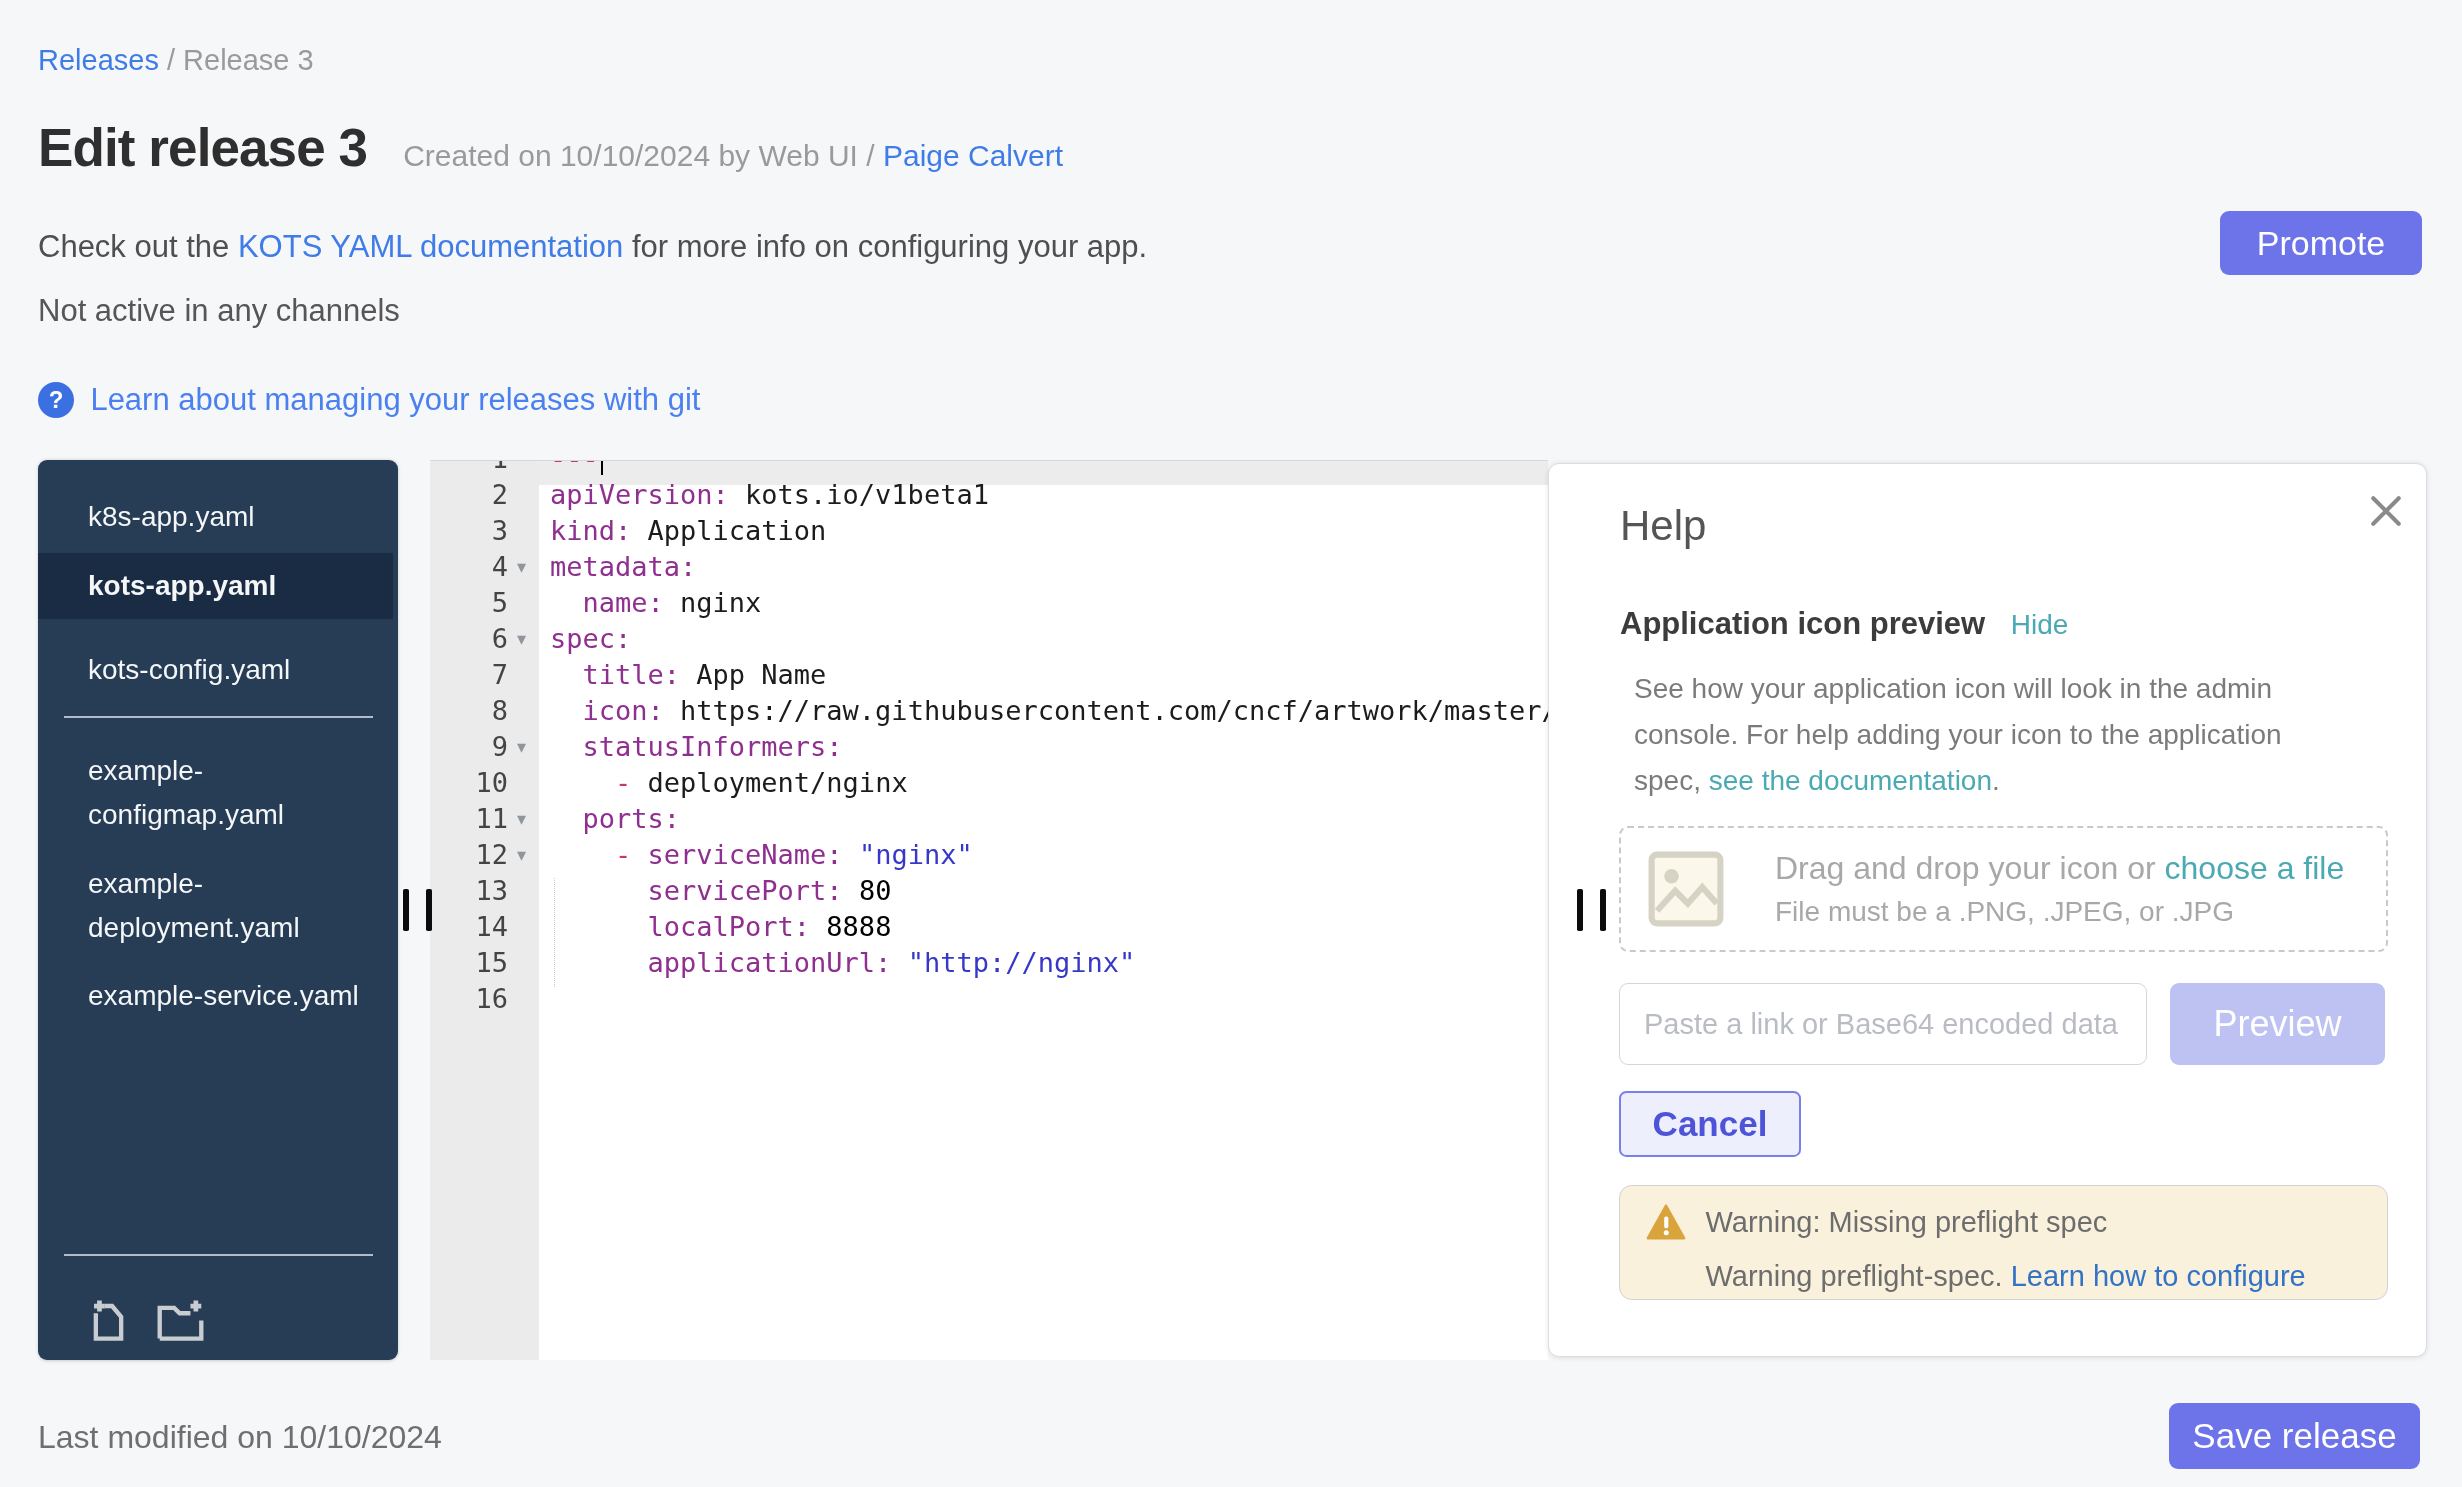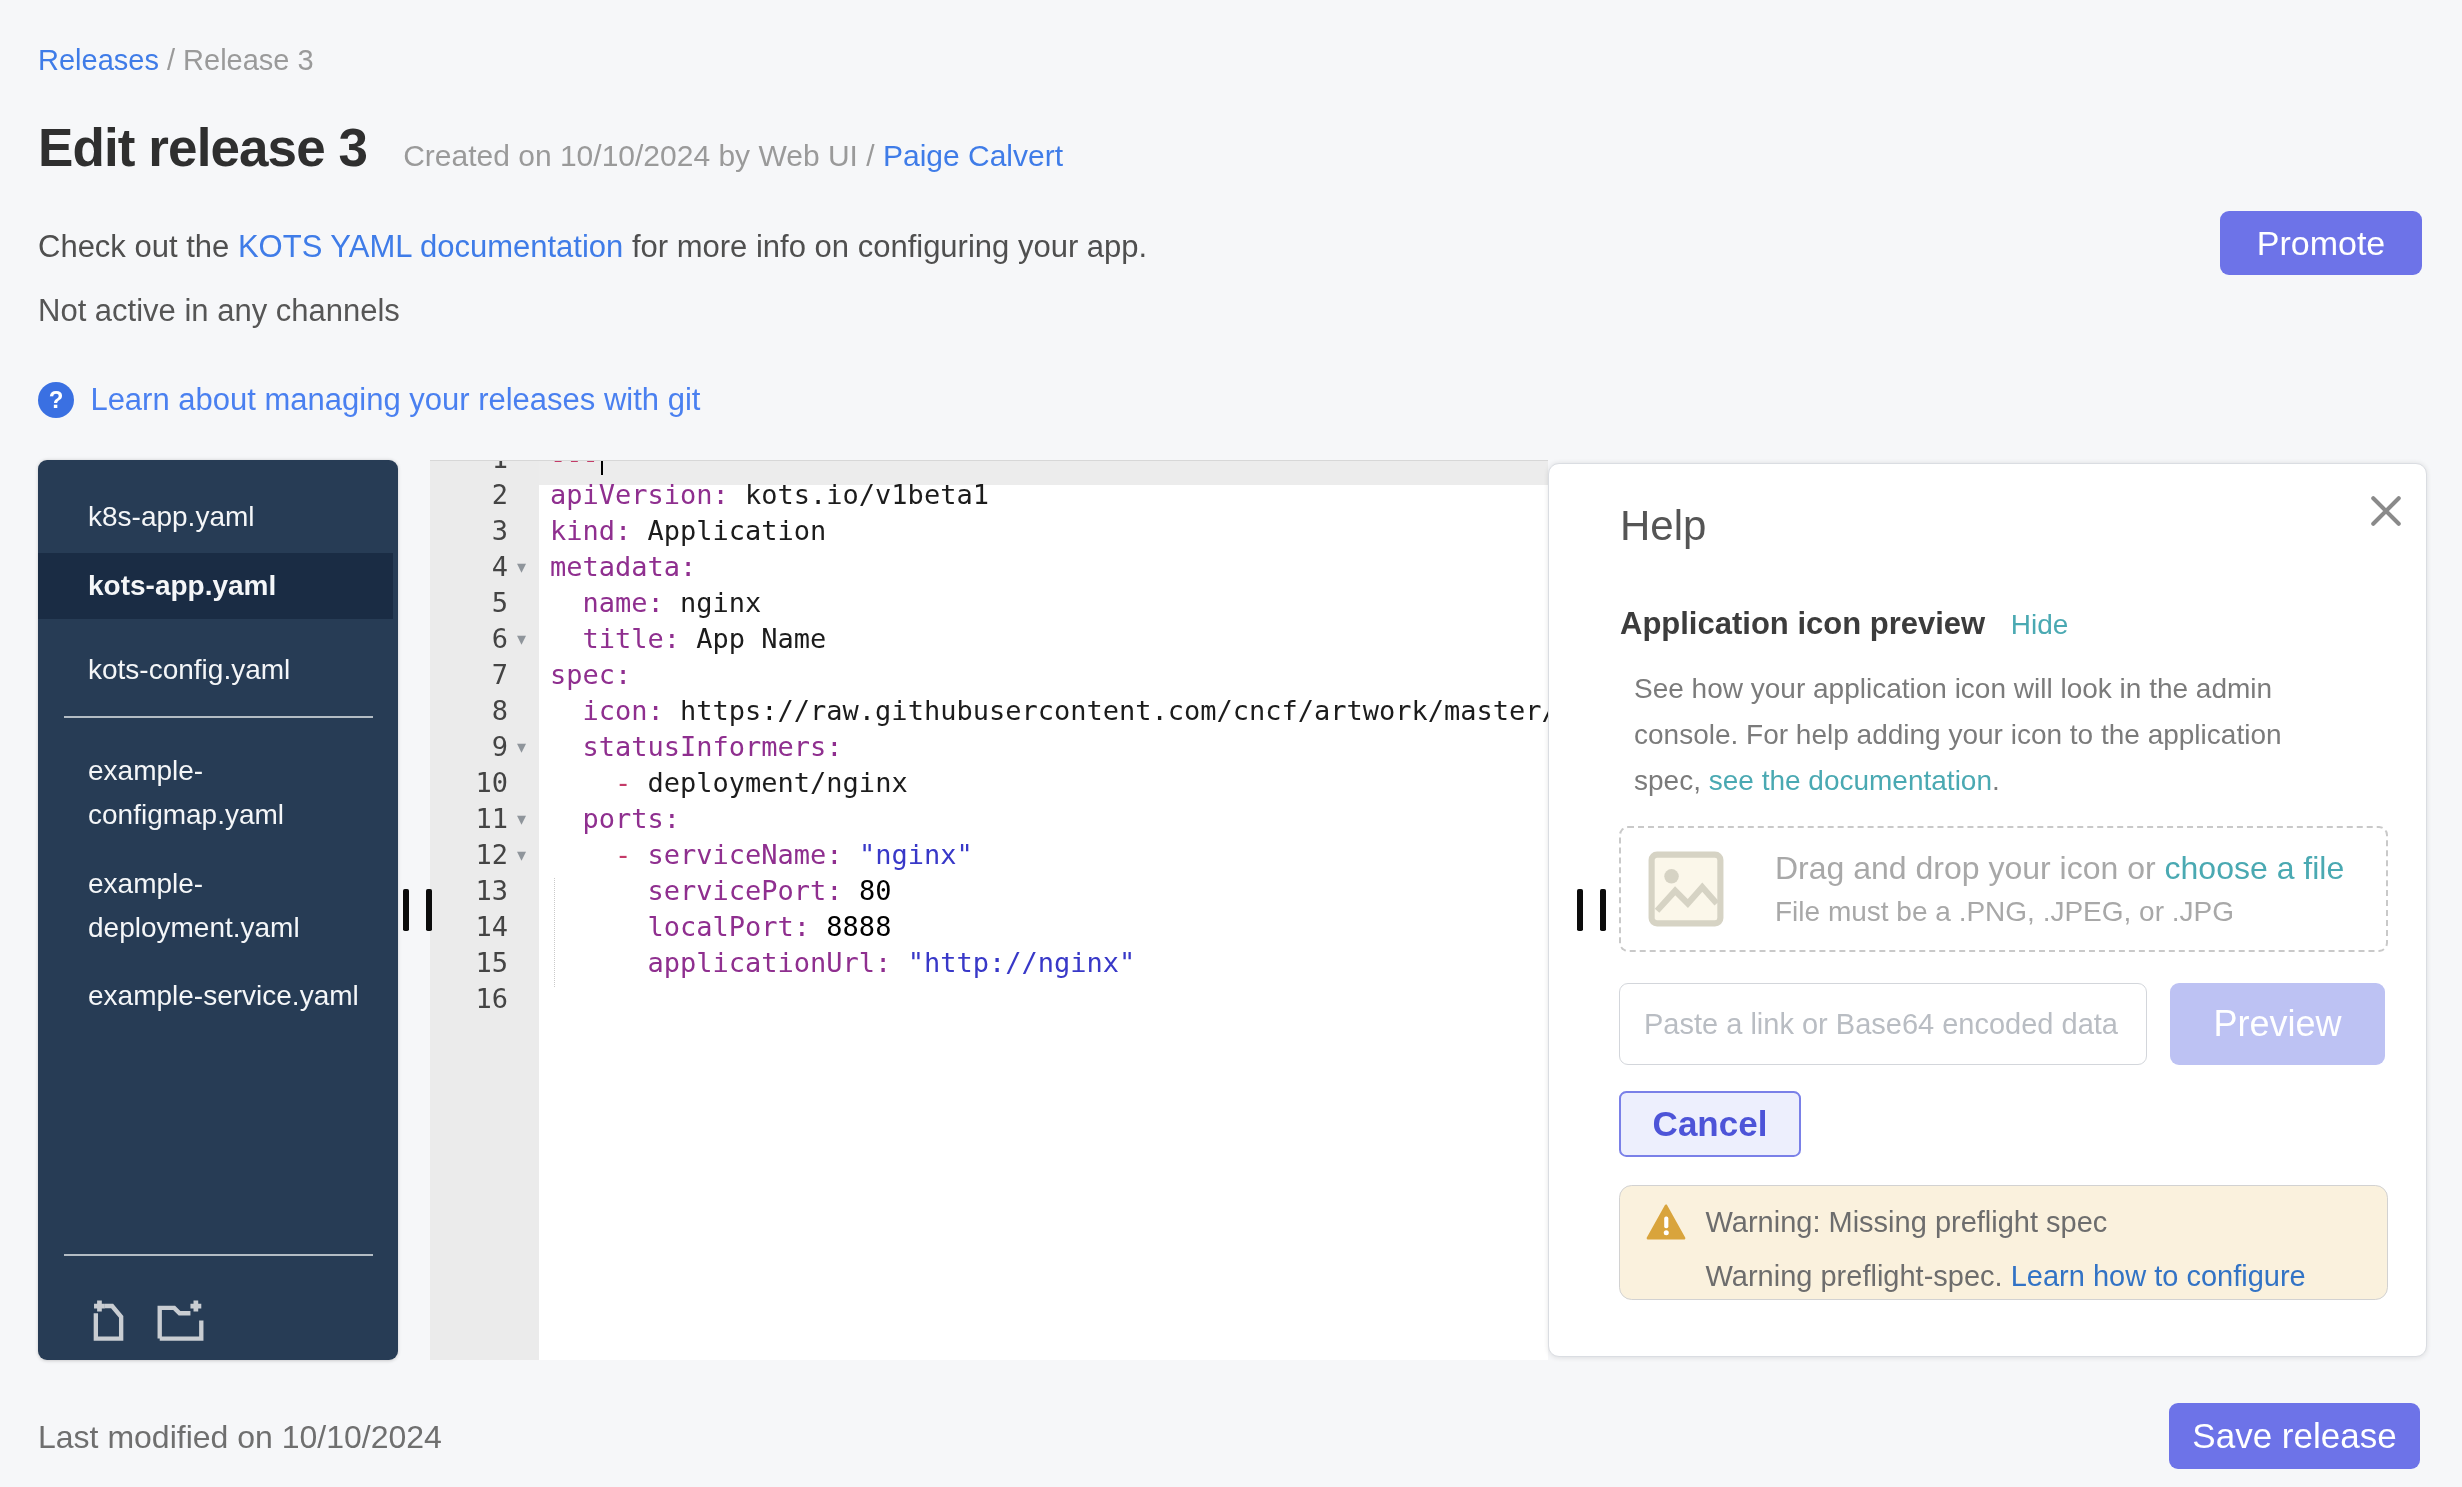--- a/index.html
+++ b/index.html
@@ -212,22 +212,22 @@
       </div>
   </div>
   <div class="indent-guide"></div>
   <div class="code-area">
     <div class="code-inner">
         <div class="code-line"><span class="tok-dash">---</span><span class="cursor-bar"></span></div>
         <div class="code-line"><span class="tok-key">apiVersion:</span><span class="tok-plain"> kots.io/v1beta1</span></div>
         <div class="code-line"><span class="tok-key">kind:</span><span class="tok-plain"> Application</span></div>
         <div class="code-line"><span class="tok-key">metadata:</span></div>
         <div class="code-line"><span class="tok-key">  name:</span><span class="tok-plain"> nginx</span></div>
+        <div class="code-line"><span class="tok-key">spec:</span></div>
         <div class="code-line"><span class="tok-key">  title:</span><span class="tok-plain"> App Name</span></div>
-        <div class="code-line"><span class="tok-key">spec:</span></div>
         <div class="code-line"><span class="tok-key">  icon:</span><span class="tok-plain"> https://raw.githubusercontent.com/cncf/artwork/master/</span></div>
         <div class="code-line"><span class="tok-key">  statusInformers:</span></div>
         <div class="code-line"><span class="tok-plain">    </span><span class="tok-dash">-</span><span class="tok-plain"> deployment/nginx</span></div>
         <div class="code-line"><span class="tok-key">  ports:</span></div>
         <div class="code-line"><span class="tok-plain">    </span><span class="tok-dash">-</span><span class="tok-plain"> </span><span class="tok-key">serviceName:</span><span class="tok-plain"> </span><span class="tok-str">"nginx"</span></div>
         <div class="code-line"><span class="tok-key">      servicePort:</span><span class="tok-plain"> </span><span class="tok-num">80</span></div>
         <div class="code-line"><span class="tok-key">      localPort:</span><span class="tok-plain"> </span><span class="tok-num">8888</span></div>
         <div class="code-line"><span class="tok-key">      applicationUrl:</span><span class="tok-plain"> </span><span class="tok-str">"http://nginx"</span></div>
         <div class="code-line"></div>
       </div>

